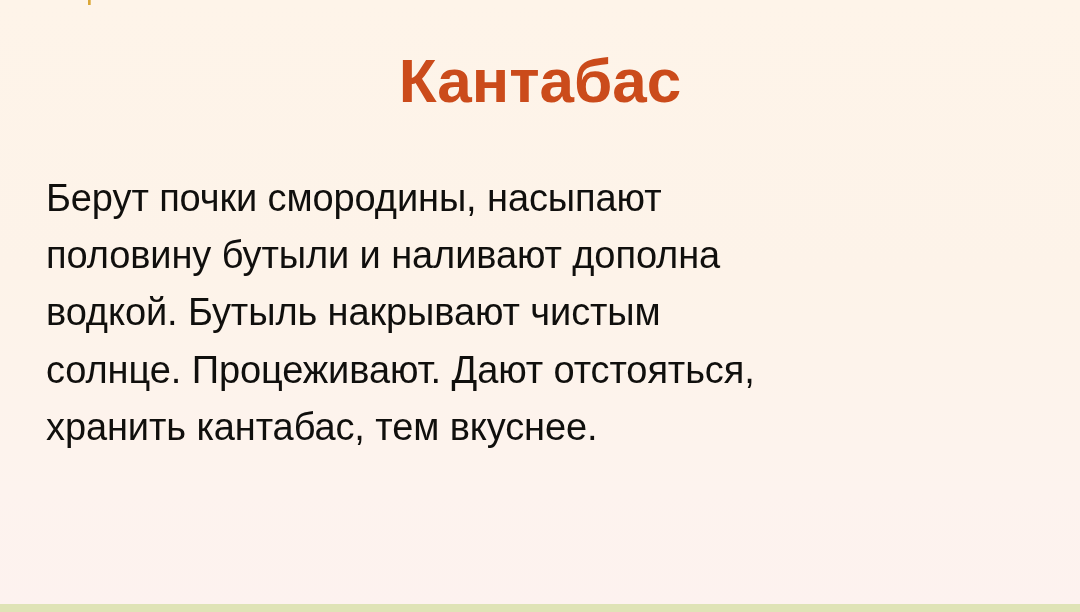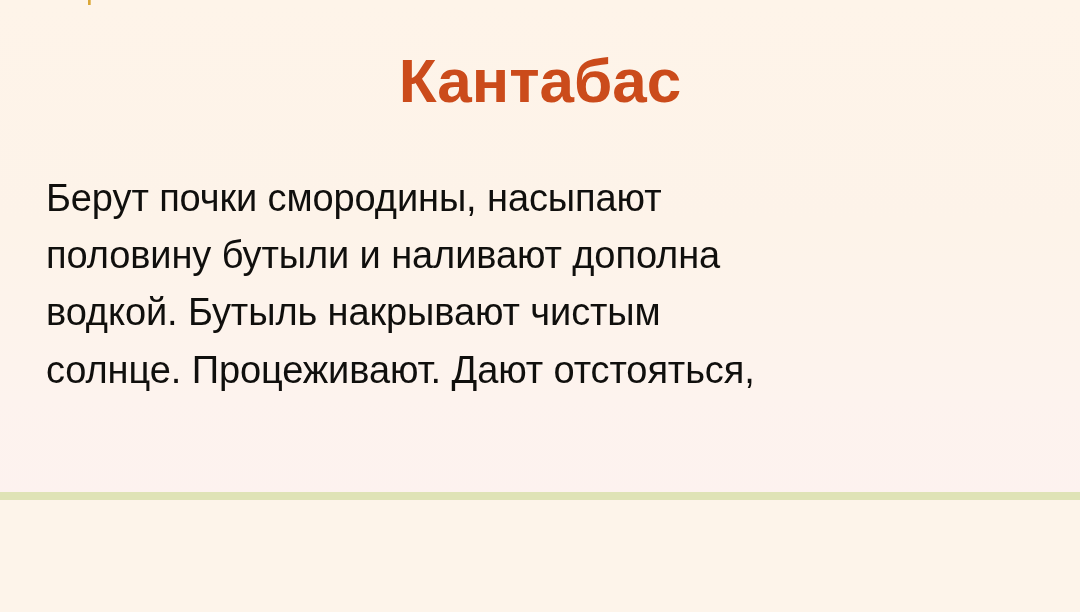--- a/index.html
+++ b/index.html
@@ -12,21 +12,21 @@
     width: 1080px;
     height: 612px;
     overflow: hidden;
     font-family: "Liberation Sans", "DejaVu Sans", sans-serif;
     background: #fdf4ea;
   }
 
   .slide {
     position: relative;
     width: 1080px;
-    height: 500px;
+    height: 612px;
     box-sizing: border-box;
     background: linear-gradient(to bottom, #fef4e9 0%, #fdf3e9 45%, #fdf3ee 80%, #fdf2ef 100%);
     overflow: hidden;
   }
 
   
   .clipped-line-above {
     position: absolute;
     top: -28px;
     left: 0;
@@ -89,17 +89,18 @@
 
   <div class="clipped-line-above">рыт</div>
 
   <h1 class="slide-title">Кантабас</h1>
 
   <div class="body-block">
     <div class="body-line">Берут почки смородины, насыпают</div>
     <div class="body-line">половину бутыли и наливают дополна</div>
     <div class="body-line">водкой. Бутыль накрывают чистым</div>
     <div class="body-line">солнце. Процеживают. Дают отстояться,</div>
+    <div class="body-line">хранить кантабас, тем вкуснее.</div>
   </div>
 
   <div class="bottom-band"></div>
 
 </div>
 
 </body></html>

